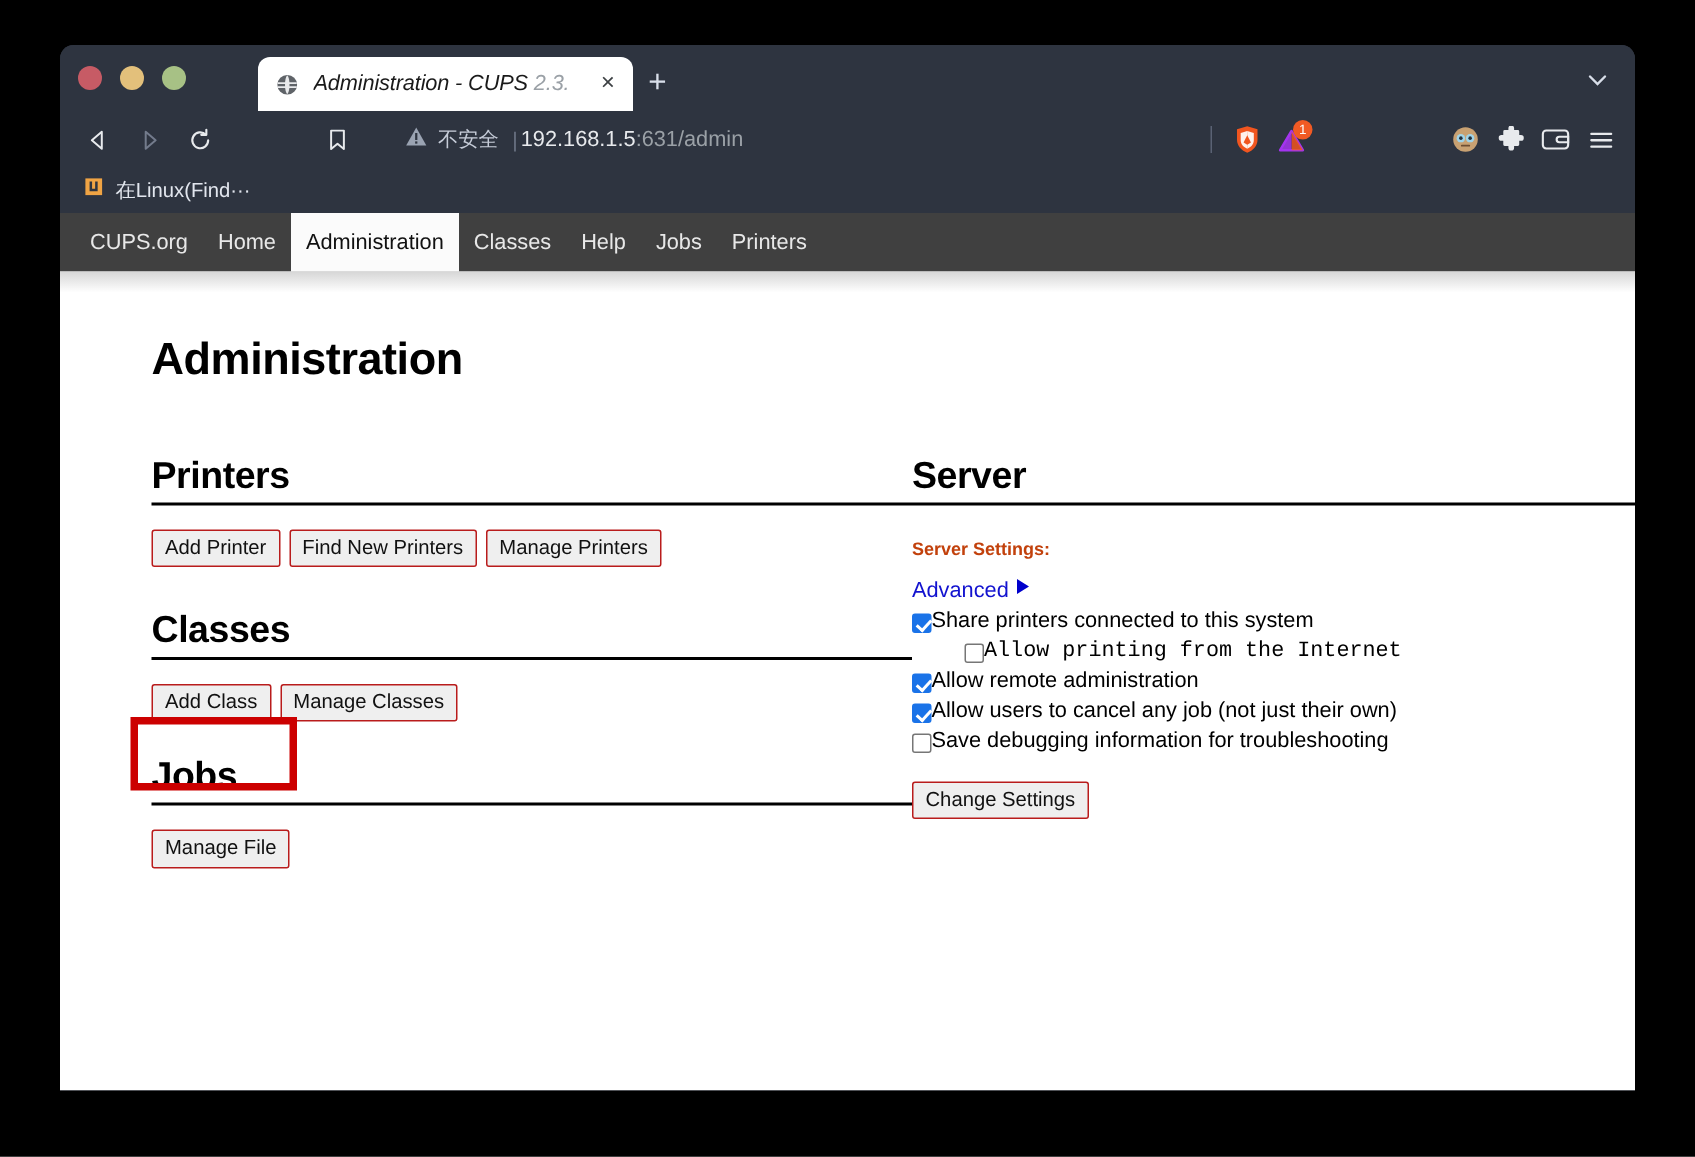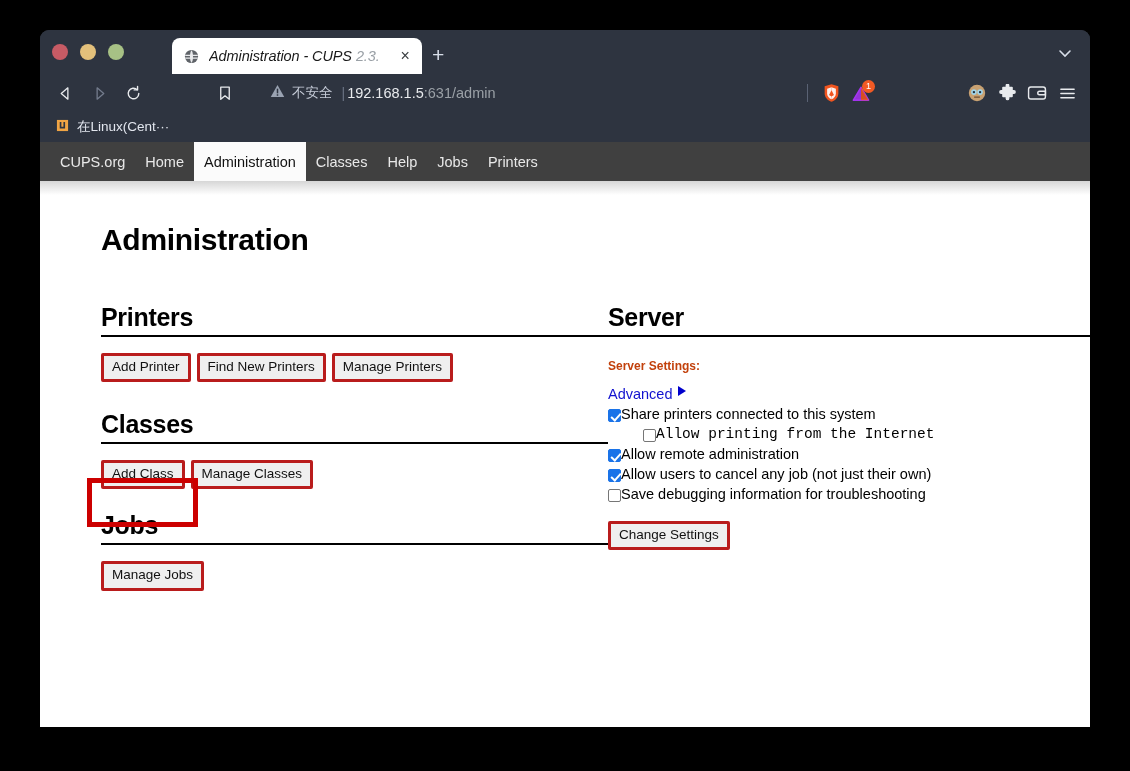--- a/index.html
+++ b/index.html
@@ -192,21 +192,21 @@
     border-bottom: 2px solid #000;
     padding-bottom: 3px;
     letter-spacing: -0.3px;
   }
   .btn-row { margin-top: 16px; display: flex; gap: 6px; }
   button.cups-btn {
     font-family: "Liberation Sans", sans-serif;
     font-size: 13.5px;
     color: #111;
     background: #efefef;
-    border: 3px solid #b91c1c;
+    border: 1px solid #b91c1c;
     border-radius: 2px;
     padding: 3px 8px 4px;
     cursor: pointer;
     line-height: 1.2;
   }
   .spacer-28 { height: 28px; }
   .spacer-22 { height: 22px; }
 
   #server-settings-label {
     margin-top: 22px;
@@ -403,21 +403,21 @@
   </div>
 
   <div id="bookmarks-bar">
     <div class="bookmark-item">
       <span>
         <svg width="13" height="13" viewBox="0 0 14 14">
           <rect x="1" y="1" width="12" height="12" fill="#f0a444"></rect>
           <path d="M4 3.2h1.8v5.2H8V3.2h1.8v7H4z" fill="#2e3440"></path>
         </svg>
       </span>
-      <span class="bookmark-label">在Linux(Cent···</span>
+      <span class="bookmark-label">在Linux(Find···</span>
     </div>
   </div>
 
   <div id="page-viewport">
 
     <div id="cups-nav">
       <div class="cups-nav-item">CUPS.org</div>
       <div class="cups-nav-item">Home</div>
       <div class="cups-nav-item active">Administration</div>
       <div class="cups-nav-item">Classes</div>
@@ -446,21 +446,21 @@
           <h2 class="section-head">Classes</h2>
           <div class="btn-row">
             <button class="cups-btn">Add Class</button>
             <button class="cups-btn">Manage Classes</button>
           </div>
 
           <div class="spacer-22"></div>
 
           <h2 class="section-head">Jobs</h2>
           <div class="btn-row">
-            <button class="cups-btn">Manage Jobs</button>
+            <button class="cups-btn">Manage File</button>
           </div>
         </div>
 
         <div class="col" id="col-right">
 
           <h2 class="section-head">Server</h2>
 
           <div id="server-settings-label">Server Settings:</div>
 
           <div id="advanced-link">

